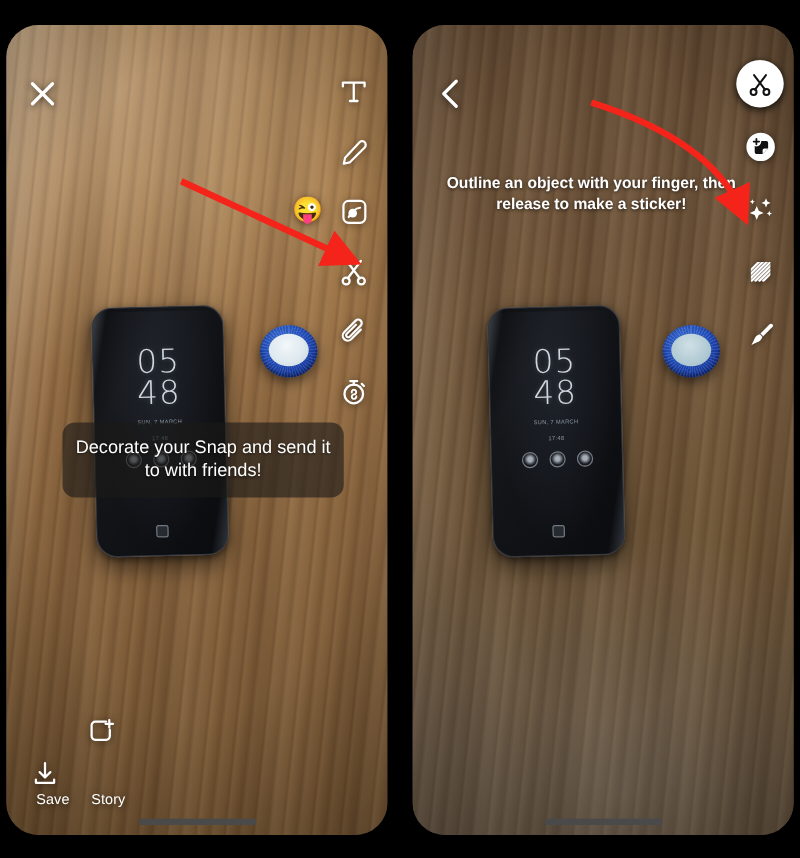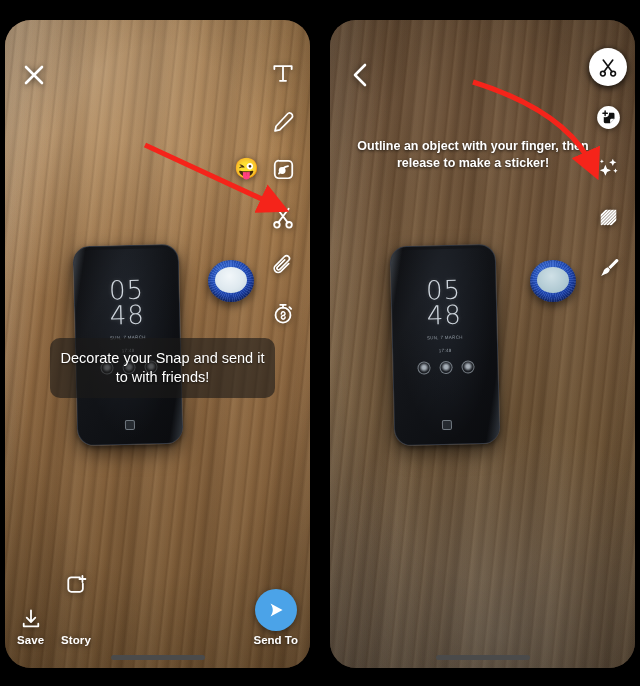--- a/index.html
+++ b/index.html
@@ -182,21 +182,21 @@
     text-shadow: 0 1px 3px rgba(0,0,0,.75);
   }
 
   
   .bottom-bar { position: absolute; left: 0; right: 0; bottom: 22px; height: 62px; }
   .bb-item {
     position: absolute; bottom: 0; display: flex; flex-direction: column;
     align-items: center; gap: 3px; cursor: pointer;
     filter: drop-shadow(0 1px 3px rgba(0,0,0,.6));
   }
-  .bb-item .lbl { color: #fff; font-size: 11.5px; font-weight: 700; letter-spacing: .1px; }
+  .bb-item .lbl { color: #fff; font-size: 11.5px; font-weight: 400; letter-spacing: .1px; margin-left: 12px; }
   .bb-save  { left: 12px; }
   .bb-story { left: 56px; gap: 37px; }
   .send-to { position: absolute; right: 12px; bottom: 0; display: flex; flex-direction: column; align-items: center; gap: 3px; cursor: pointer; }
   .send-circle {
     width: 42px; height: 42px; border-radius: 50%;
     display: flex; align-items: center; justify-content: center;
     box-shadow: 0 2px 7px rgba(0,0,0,.45);
   }
   .send-to .lbl { color: #fff; font-size: 11.5px; font-weight: 700; text-shadow: 0 1px 3px rgba(0,0,0,.65); }
 
@@ -313,28 +313,20 @@
       </div>
 
       <div class="bb-item bb-story">
         <svg viewBox="0 0 28 28" width="24" height="24">
           <path d="M18.5 5 H8.5 a3.5 3.5 0 0 0-3.5 3.5 v10 a3.5 3.5 0 0 0 3.5 3.5 h10 a3.5 3.5 0 0 0 3.5-3.5 v-6" stroke="#fff" stroke-width="2.1" fill="none" stroke-linecap="round"></path>
           <path d="M21.5 3.5 v7 M18 7 h7" stroke="#fff" stroke-width="2.1" fill="none" stroke-linecap="round"></path>
         </svg>
         <span class="lbl">Story</span>
       </div>
 
-      <div class="send-to">
-        <div class="send-circle" id="send-circle" style="background: rgb(75, 163, 232);">
-          <svg viewBox="0 0 30 30" width="22" height="22">
-            <path d="M7.5 6 L24 15 L7.5 24 C10 20 10.6 17.3 10.6 15 C10.6 12.7 10 10 7.5 6 Z" fill="#fff"></path>
-          </svg>
-        </div>
-        <span class="lbl">Send To</span>
-      </div>
     </div>
 
     <div class="home-ind"></div>
 
     <svg class="annot" viewBox="0 0 305 648">
       <defs>
         <marker id="ah-l" markerWidth="6" markerHeight="6" refX="3.4" refY="3" orient="auto">
           <path d="M0,0 L6,3 L0,6 z" id="ahl-p" fill="#F5241A"></path>
         </marker>
       </defs>

